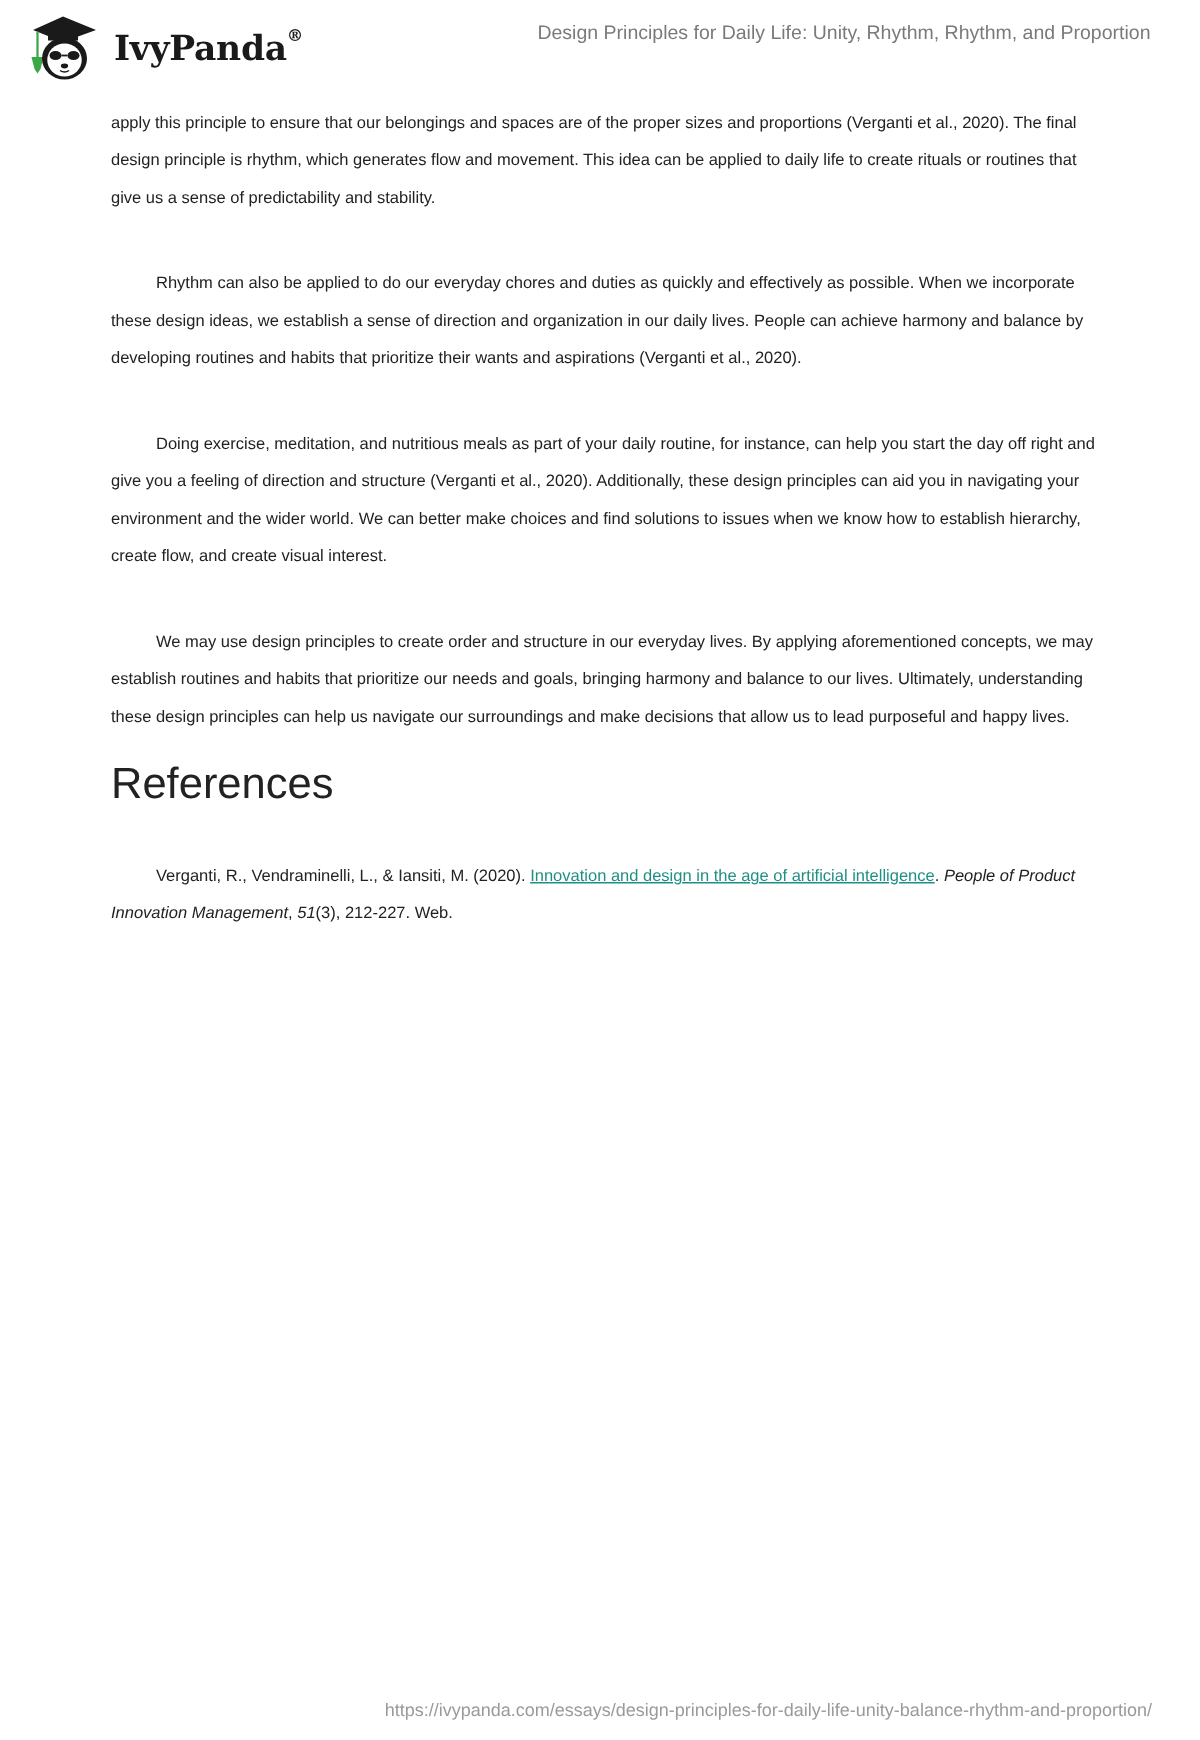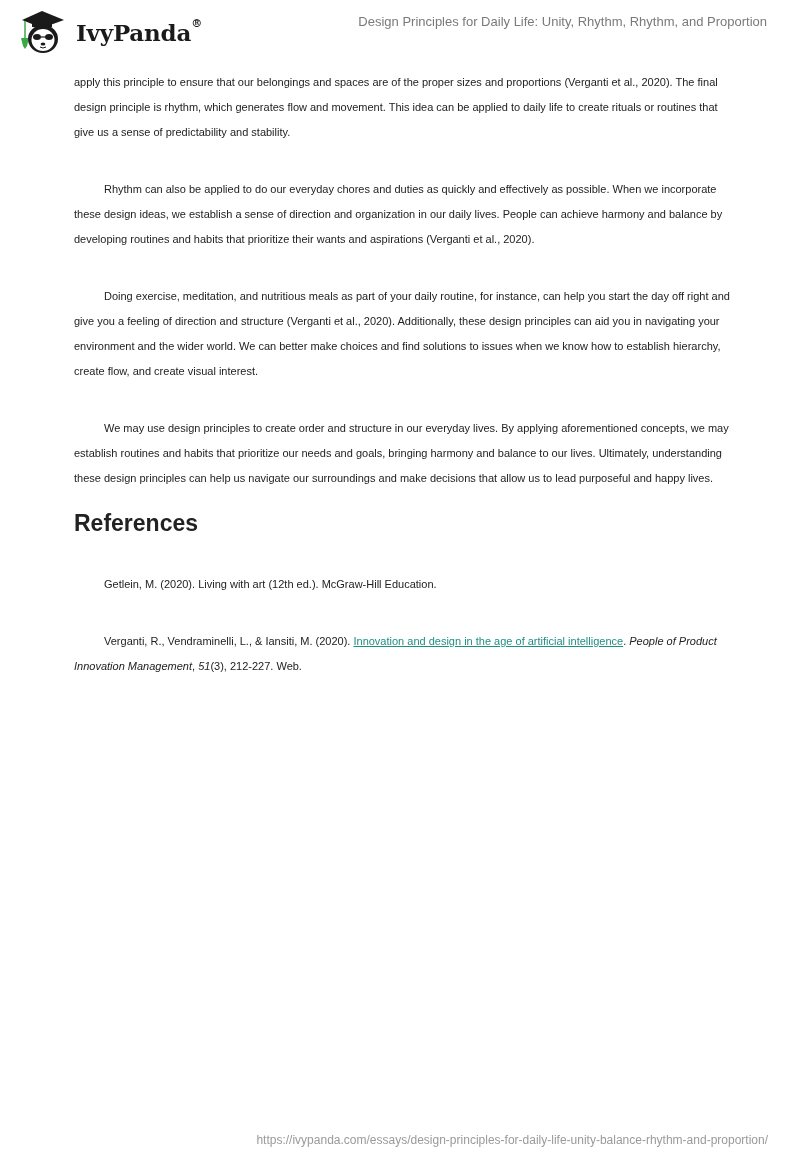--- a/index.html
+++ b/index.html
@@ -8,21 +8,21 @@
   .header { position: absolute; left: 0; top: 0; width: 800px; height: 60px; }
   .logo { position: absolute; left: 16px; top: 8px; display: flex; align-items: center; }
   .logo svg { width: 56px; height: 48px; }
   .logo-text { font-family: "DejaVu Serif", "Liberation Serif", serif; font-weight: bold;
                font-size: 23px; color: #1a1a1a; margin-left: 4px; letter-spacing: -0.2px; }
   .logo-text sup { font-size: 11px; vertical-align: top; position: relative; top: -2px; }
   .header-title { position: absolute; right: 33px; top: 14px; font-size: 13px; color: #7a7a7a; }
   .content { position: absolute; left: 74px; top: 70px; width: 660px; }
   p { margin: 0 0 15px 0; font-size: 11px; line-height: 25px; color: #222; }
   p.indent { text-indent: 30px; margin-top: 32px; }
-  h2 { font-size: 23px; font-weight: bold; margin: 12px 0 22px 0; color: #222; line-height: 34px; }
+  h2 { font-size: 29px; font-weight: normal; margin: 12px 0 22px 0; color: #222; line-height: 34px; }
   a { color: #1f8f83; text-decoration: underline; }
   .footer-url { position: absolute; right: 32px; top: 1133px; font-size: 12px; color: #9a9a9a; text-align: right; }
 </style>
 </head>
 <body>
 
 <div class="header">
   <div class="logo">
     <svg viewBox="0 0 56 48">
 
@@ -46,17 +46,16 @@
 </div>
 
 <div class="content">
   <p>apply this principle to ensure that our belongings and spaces are of the proper sizes and proportions (Verganti et al., 2020). The final design principle is rhythm, which generates flow and movement. This idea can be applied to daily life to create rituals or routines that give us a sense of predictability and stability.</p>
   <p class="indent">Rhythm can also be applied to do our everyday chores and duties as quickly and effectively as possible. When we incorporate these design ideas, we establish a sense of direction and organization in our daily lives. People can achieve harmony and balance by developing routines and habits that prioritize their wants and aspirations (Verganti et al., 2020).</p>
   <p class="indent">Doing exercise, meditation, and nutritious meals as part of your daily routine, for instance, can help you start the day off right and give you a feeling of direction and structure (Verganti et al., 2020). Additionally, these design principles can aid you in navigating your environment and the wider world. We can better make choices and find solutions to issues when we know how to establish hierarchy, create flow, and create visual interest.</p>
   <p class="indent">We may use design principles to create order and structure in our everyday lives. By applying aforementioned concepts, we may establish routines and habits that prioritize our needs and goals, bringing harmony and balance to our lives. Ultimately, understanding these design principles can help us navigate our surroundings and make decisions that allow us to lead purposeful and happy lives.</p>
 
   <h2>References</h2>
 
-  <p class="indent">Getlein, M. (2020). Living with art (12th ed.). McGraw-Hill Education.</p>
   <p class="indent"><span>Verganti, R., Vendraminelli, L., &amp; Iansiti, M. (2020). </span><a href="#">Innovation and design in the age of artificial intelligence</a><span>. </span><em>People of Product Innovation Management</em><span>, </span><em>51</em><span>(3), 212-227. Web.</span></p>
 </div>
 
 <div class="footer-url">https://ivypanda.com/essays/design-principles-for-daily-life-unity-balance-rhythm-and-proportion/</div>
 
 </body></html>

